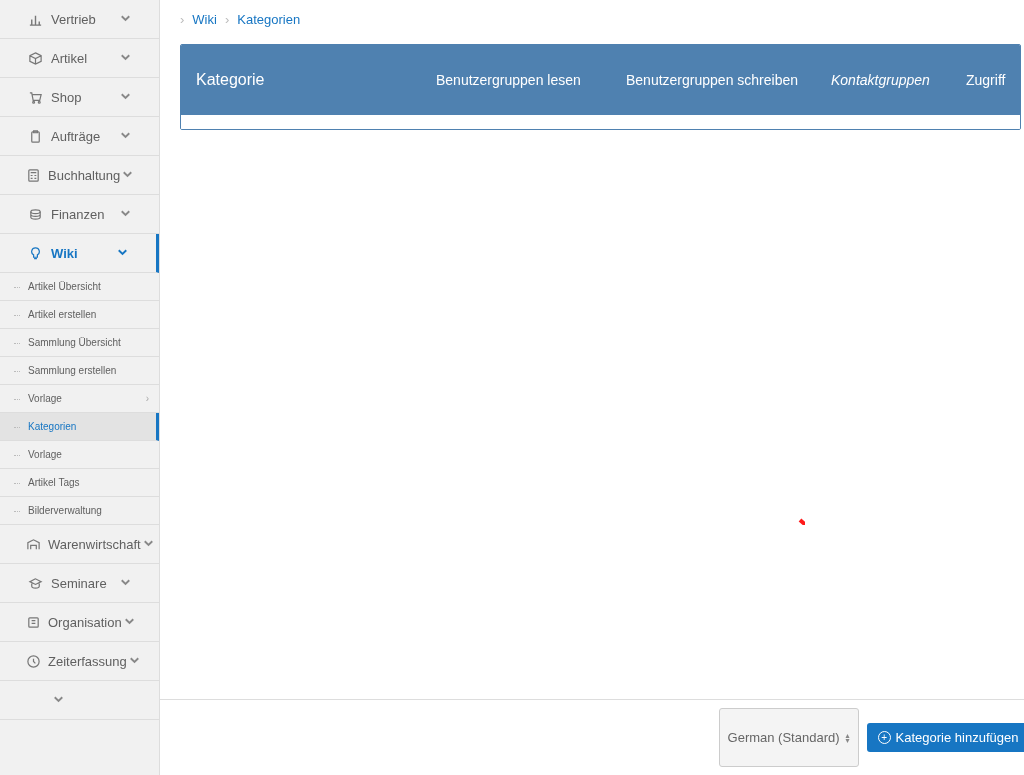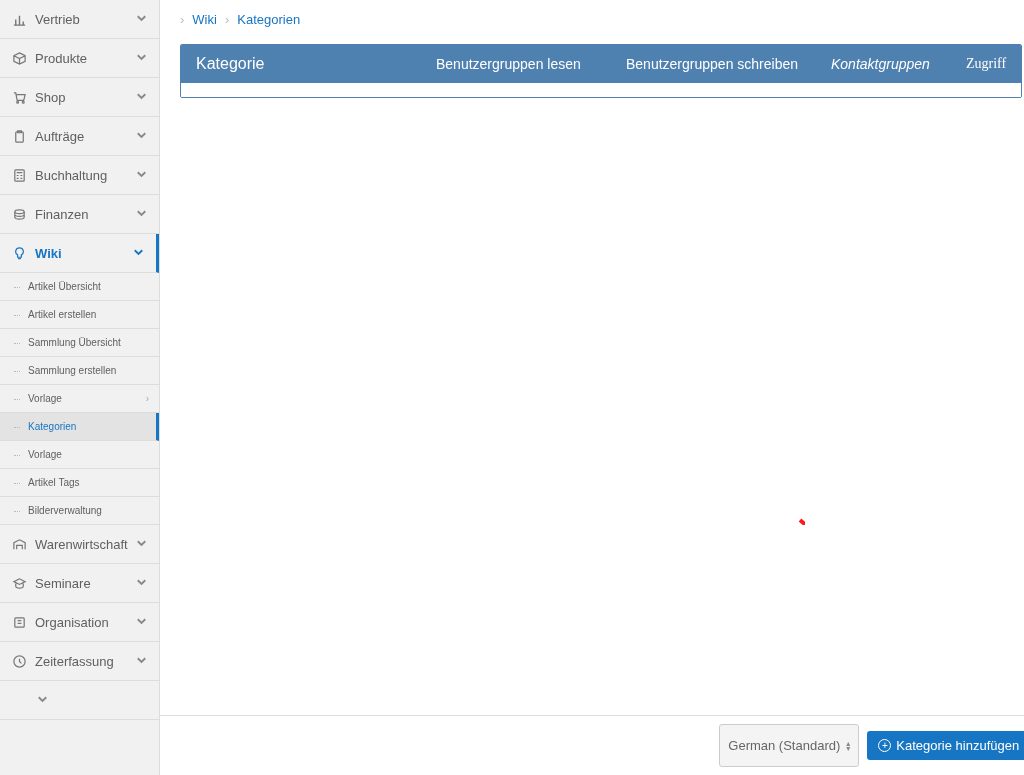--- a/index.html
+++ b/index.html
@@ -17,21 +17,21 @@
     .sidebar {
       width: 160px;
       background: #f1f1f1;
       border-right: 1px solid #ddd;
       flex-shrink: 0;
       overflow-y: auto;
     }
     .sidebar-item {
       display: flex;
       align-items: center;
-      padding: 10px 10px;
+      padding: 10px 26px;
       border-bottom: 1px solid #ddd;
       cursor: pointer;
       position: relative;
       color: #606060;
     }
     .sidebar-item .icon {
       width: 18px;
       height: 18px;
       margin-right: 7px;
       display: inline-flex;
@@ -110,28 +110,28 @@
       overflow: hidden;
     }
     .table-head {
       display: flex;
       background: #4f81b0;
       color: #fff;
       align-items: center;
       padding: 0 10px;
     }
     .table-head .th {
-      padding: 10px 5px;
+      padding: 26px 5px;
       font-size: 14px;
     }
     .th-1 { flex: 0 0 240px; font-size: 16px !important; }
     .th-2 { flex: 0 0 190px; }
     .th-3 { flex: 0 0 205px; }
     .th-4 { flex: 0 0 135px; font-style: italic; }
-    .th-5 { flex: 1; font-family: Liberation Serif, serif; }
+    .th-5 { flex: 1; }
     .table-body {
       background: #fff;
       min-height: 14px;
     }
     .footer-bar {
       position: absolute;
       bottom: 0;
       left: 0;
       right: 0;
       border-top: 1px solid #ddd;
@@ -141,21 +141,21 @@
       align-items: center;
       gap: 8px;
       background: #fff;
     }
     .lang-select {
       display: inline-flex;
       align-items: center;
       gap: 6px;
       border: 1px solid #ccc;
       background: #f4f4f4;
-      padding: 13px 8px;
+      padding: 21px 8px;
       border-radius: 3px;
       font-size: 13px;
       color: #666;
       cursor: pointer;
     }
     .lang-select .sort-icons {
       display: inline-flex;
       flex-direction: column;
       line-height: 5px;
       font-size: 8px;
@@ -208,21 +208,21 @@
             <path d="M3 5l3 3 3-3"></path>
           </svg></span>
     </div>
 
     <div class="sidebar-item">
       <span class="icon">
         <svg viewBox="0 0 16 16" fill="none" stroke="currentColor" stroke-width="1.3">
             <path d="M8 2l6 3v6l-6 3-6-3V5l6-3zM2 5l6 3 6-3M8 8v6"></path>
           </svg>
       </span>
-      <span class="label">Produkte</span>
+      <span class="label">Artikel</span>
       <span class="chevron"><svg viewBox="0 0 12 12" fill="none" stroke="currentColor" stroke-width="1.5">
             <path d="M3 5l3 3 3-3"></path>
           </svg></span>
     </div>
 
     <div class="sidebar-item">
       <span class="icon">
         <svg viewBox="0 0 16 16" fill="none" stroke="currentColor" stroke-width="1.3">
             <path d="M2 3h2l1.5 8h7L14 5H5M6 14a1 1 0 100-2 1 1 0 000 2zm6 0a1 1 0 100-2 1 1 0 000 2z"></path>
           </svg>

